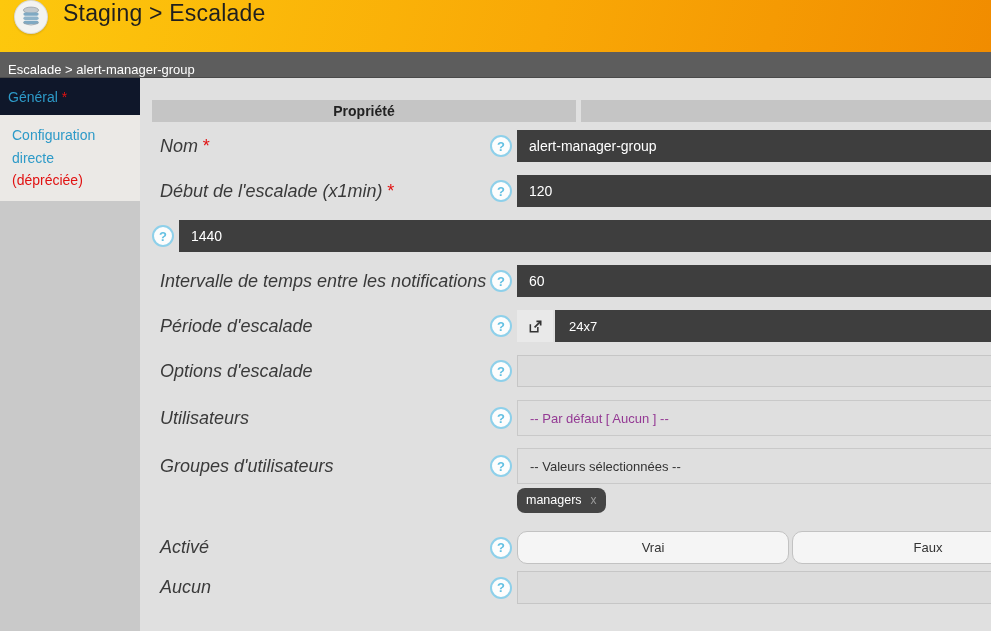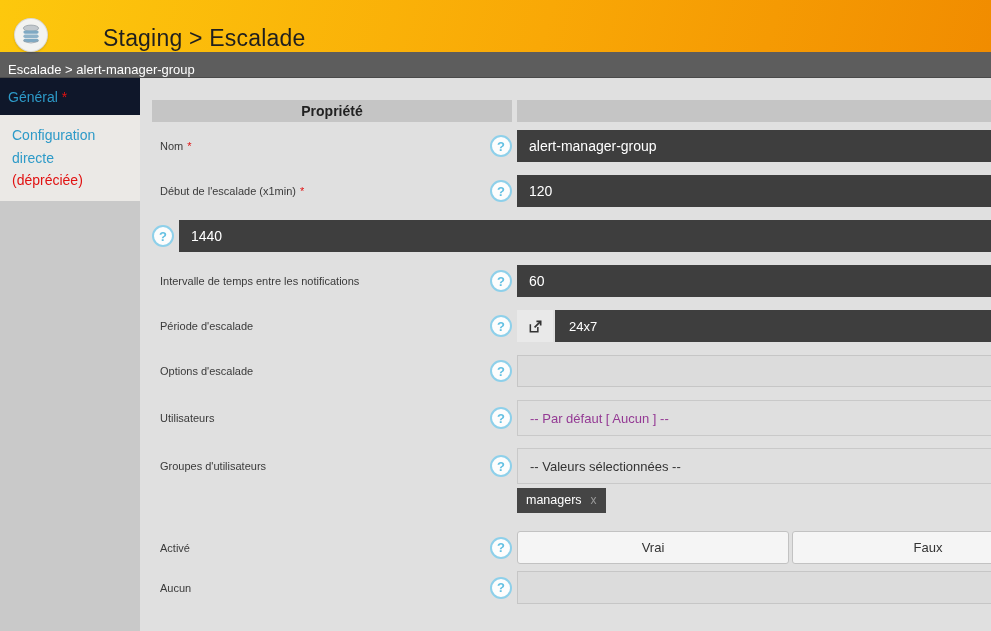--- a/index.html
+++ b/index.html
@@ -1,75 +1,75 @@
 <!DOCTYPE html>
 <html><head>
 <meta charset="utf-8">
 <style>
   * { margin:0; padding:0; box-sizing:border-box; }
   html,body { width:991px; height:631px; overflow:hidden; }
   body { font-family:"Liberation Sans", sans-serif; background:#e0e0e0; }
 
   
   .app-header { height:52px; background:linear-gradient(105deg,#fdc80d 0%,#f9a806 55%,#f18c00 100%);
-    display:flex; align-items:flex-end; padding-left:14px;gap:40px; }
+    display:flex; align-items:flex-start; padding-left:14px; }
   .logo-circle { width:34px; height:34px; border-radius:50%; background:#f3f3f1;
     display:flex; align-items:center; justify-content:center;
     box-shadow: inset 0 0 0 1px rgba(0,0,0,0.10), 0 1px 2px rgba(0,0,0,0.15); }
   .app-title { margin-left:15px; font-size:23px; color:#1f1f1f; letter-spacing:0.2px; }
 
   
   .breadcrumb-bar { height:26px; background:#5d5d5d; color:#ffffff; font-size:13px;
     display:flex; align-items:flex-end; padding-left:8px; border-bottom:1px solid #4a4a4a; }
 
   
   .content { display:flex; height:553px; }
   .sidebar { width:140px; flex-shrink:0; background:#c9c9c9; }
   .tab { font-size:14px; color:#2d9ac8; cursor:pointer; }
   .tab.active { background:#0f172a; padding:11px 8px 10px 8px; }
   .tab.secondary { background:#ebe9e6; padding:9px 12px; line-height:1.62; }
   .req-red { color:#e11212; }
   .main { flex:1; padding-top:22px; overflow:hidden; }
 
   
   .table-header { display:flex; height:22px; margin:0 -8px 8px 12px; }
-  .th-property { width:360px; background:#c5c5c5; display:flex; align-items:center; justify-content:center;
+  .th-property { width:424px; background:#c5c5c5; display:flex; align-items:center; justify-content:center;
     font-size:14px; font-weight:700; color:#222; }
   .th-value { flex:1; background:#c5c5c5; margin-left:5px; }
 
   
   .form-row { display:flex; align-items:center; margin:0 -8px 13px 12px; }
-  .field-label { width:338px; flex-shrink:0; font-size:11px; color:#3a3a3a; padding-left:8px; }
+  .field-label { width:338px; flex-shrink:0; font-size:18px; color:#3a3a3a; padding-left:8px;font-style:italic; }
   .field-label .req-red { margin-left:4px; }
   .help-badge { width:22px; height:22px; flex-shrink:0; border-radius:50%;
     border:2px solid #8ed0ea; color:#63c0e2; background:#fdfdfd; font-size:13px; font-weight:700;
     display:flex; align-items:center; justify-content:center; margin-right:5px; cursor:pointer; }
   .input-area { flex:1; min-width:0; }
   .tbox { height:32px; display:flex; align-items:center; }
   .dark-input { background:#3e3e3e; color:#ffffff; padding-left:12px; font-size:14px; }
   .light-input { background:#dcdcdc; border:1px solid #c6c6c6; }
   .light-select { background:#dfdfdf; border:1px solid #c9c9c9; height:36px; padding-left:12px;
     font-size:13px; color:#333; display:flex; align-items:center; cursor:pointer; }
   .purple-text { color:#943a94; }
   .period-wrap { display:flex; }
   .ext-btn { width:36px; height:32px; background:#e9e9e9; display:flex; align-items:center;
     justify-content:center; margin-right:2px; cursor:pointer; }
   .dark-select { flex:1; background:#3e3e3e; color:#fff; padding-left:14px; font-size:13px;
     display:flex; align-items:center; cursor:pointer; }
 
   .row-usr { margin-bottom:12px; }
   .row-grp { margin-bottom:4px; }
   .tag-line { margin:0 0 18px 377px; }
-  .tag { display:inline-flex; align-items:center; background:#454545; color:#fff; border-radius:0;
+  .tag { display:inline-flex; align-items:center; background:#454545; color:#fff; border-radius:8px;
     padding:5px 9px 6px 9px; font-size:12.5px; cursor:pointer; }
   .tag-x { color:#9a9a9a; margin-left:9px; font-size:12px; cursor:pointer; }
 
   .row-toggle { margin-bottom:7px; }
   .row-toggle .input-area { display:flex; gap:3px; margin-right:-65px; }
-  .toggle-btn { flex:1; height:33px; background:#f5f5f5; border:1px solid #c2c2c2; border-radius:3px;
+  .toggle-btn { flex:1; height:33px; background:#f5f5f5; border:1px solid #c2c2c2; border-radius:10px;
     font-size:13px; color:#333; display:flex; align-items:center; justify-content:center; cursor:pointer; }
   .row-pack .tbox { height:33px; }
 </style>
 </head>
 <body>
 
 <div class="app-header">
   <div class="logo-circle">
     <svg width="20" height="22" viewBox="0 0 20 22">
       <ellipse cx="10" cy="4.2" rx="7.6" ry="3.1" fill="#c3c9ce" stroke="#9aa2a8" stroke-width="0.8"></ellipse>

